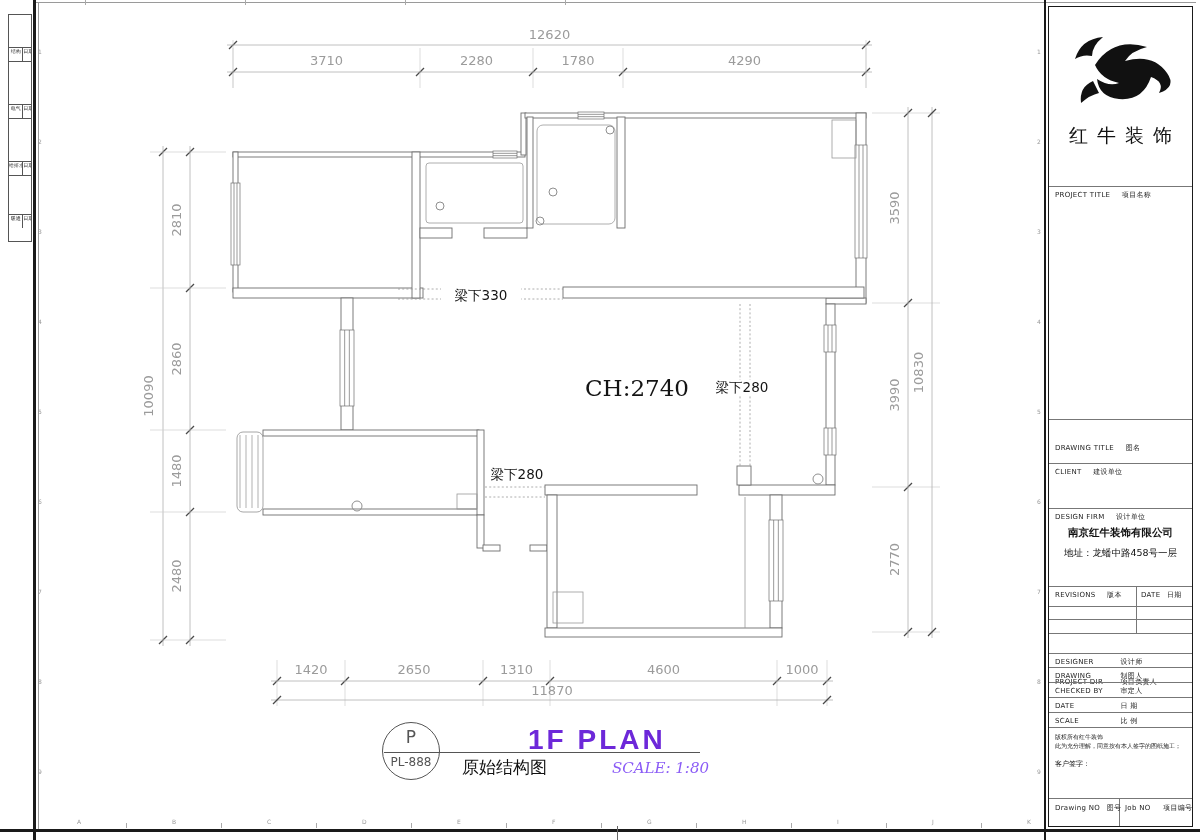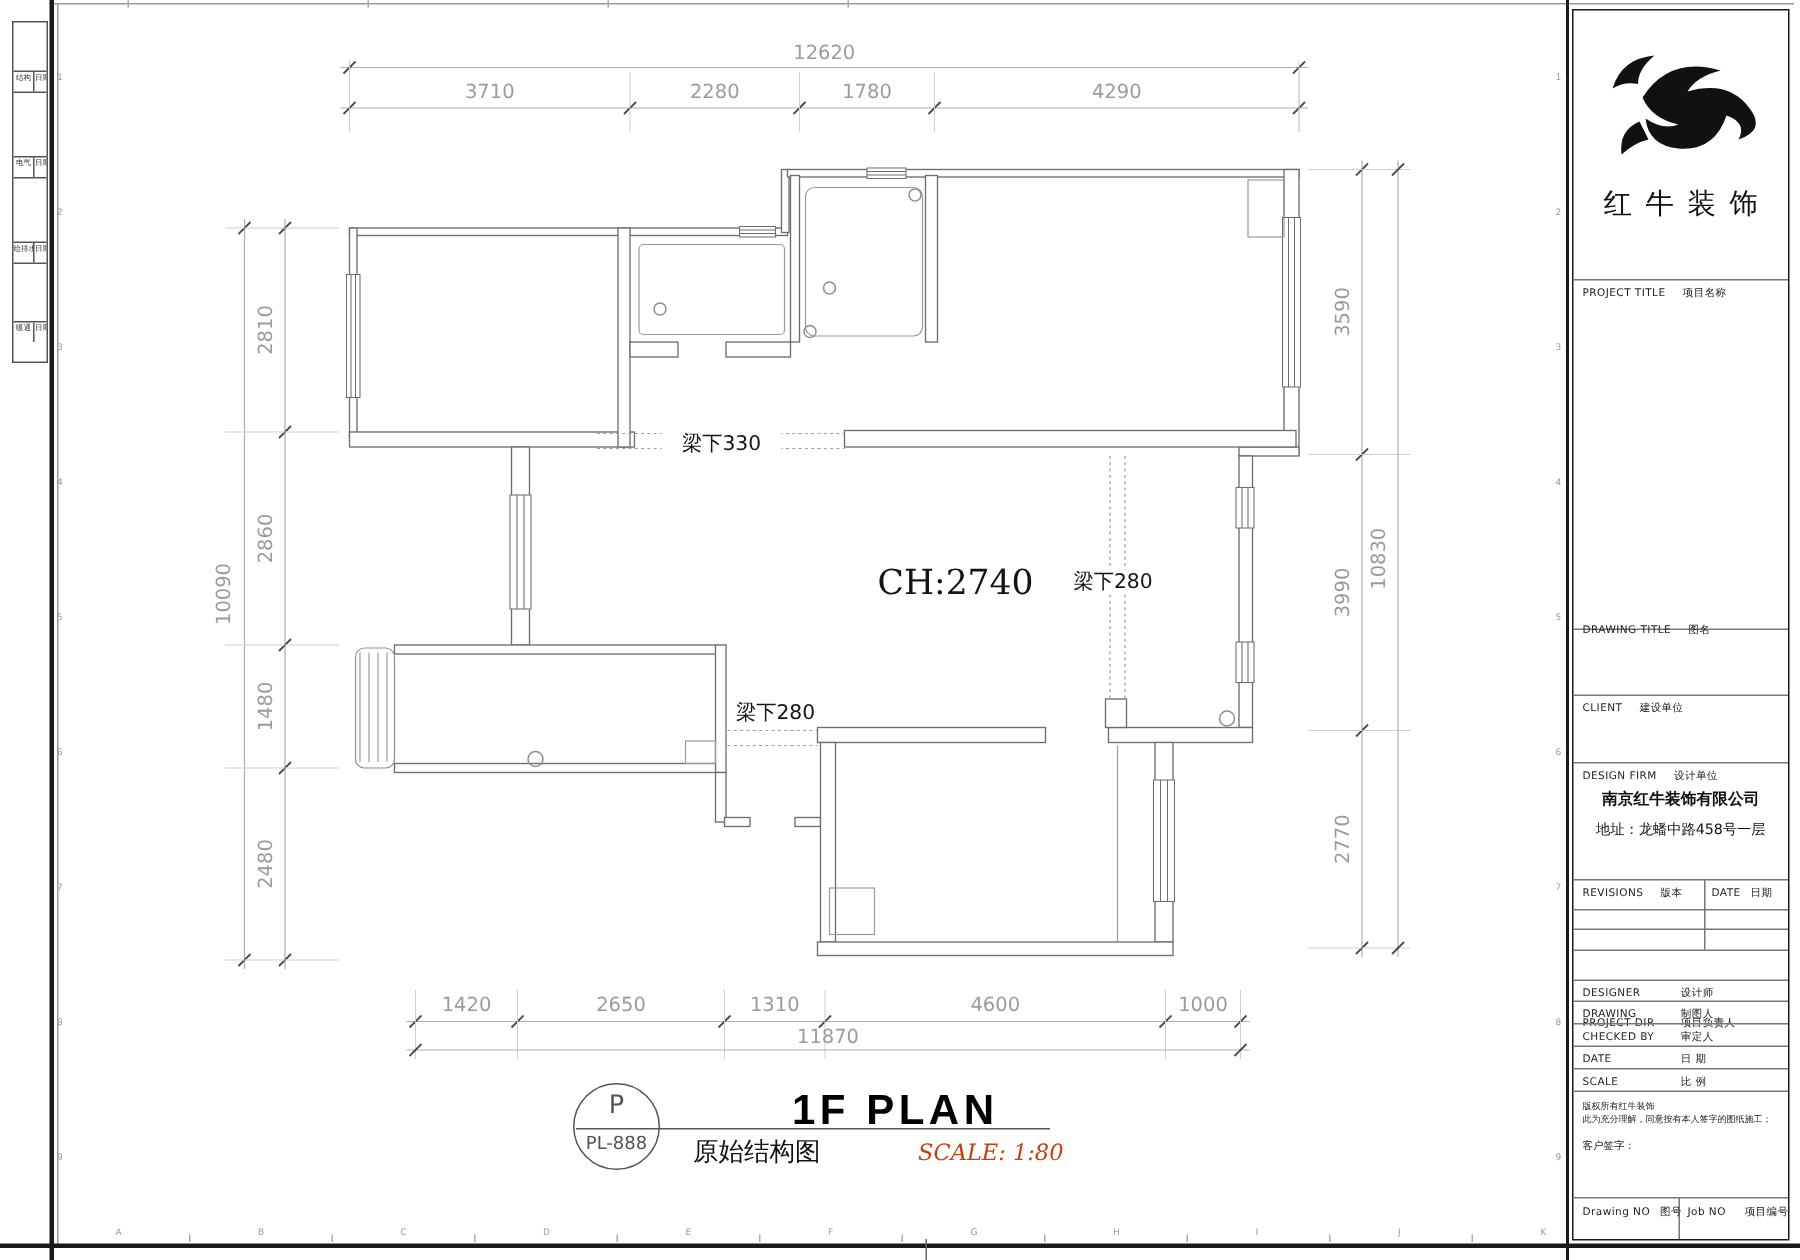--- a/index.html
+++ b/index.html
@@ -18,24 +18,24 @@
   
   .fstrip{position:absolute;left:8px;top:14px;width:24px;height:228px;border:1px solid #555;box-sizing:border-box;}
   .fs-row{position:absolute;left:0;width:100%;border-top:1px solid #555;box-sizing:border-box;display:flex;}
   .fs-cell{font-size:5px;color:#333;overflow:hidden;white-space:nowrap;display:block;text-align:center;}
   
   .stamp-circle{position:absolute;left:382px;top:722px;width:58px;height:58px;border:1.4px solid #555;
                 border-radius:50%;box-sizing:border-box;background:transparent;}
   .t-underline{position:absolute;left:384px;top:752px;width:316px;height:1.3px;background:#555;}
   .stamp-top{position:absolute;left:382px;top:727px;width:58px;text-align:center;font-size:17px;color:#555;}
   .stamp-bottom{position:absolute;left:382px;top:755px;width:58px;text-align:center;font-size:12px;color:#555;}
-  .plan-name{position:absolute;left:528px;top:724px;font-size:28px;font-weight:bold;letter-spacing:3px;color:#000000;
+  .plan-name{position:absolute;left:528px;top:724px;font-size:28px;font-weight:bold;letter-spacing:3px;color:#6d28d9;
              font-family:"Liberation Sans",sans-serif;}
   .drawing-name{position:absolute;left:462px;top:756px;font-size:17px;color:#111;}
-  .scale-note{position:absolute;left:612px;top:759px;font-size:15px;font-style:italic;color:#c2410c;
+  .scale-note{position:absolute;left:612px;top:759px;font-size:15px;font-style:italic;color:#8b5cf6;
               font-family:"DejaVu Serif",serif;}
   
   .tb{position:absolute;left:1048px;top:6px;width:145px;height:821px;border:1.8px solid #1a1a1a;
       box-sizing:border-box;background:#fff;}
   .tb .hr{position:absolute;left:0;width:100%;height:0;border-top:1px solid #777;}
   .tb .vl{position:absolute;width:0;border-left:1px solid #777;}
   .tb-lab{position:absolute;left:6px;font-size:7px;color:#222;white-space:nowrap;letter-spacing:.3px;}
   .tb-lab .en{margin-right:9px;}
   .brand{position:absolute;left:0;top:116px;width:100%;text-align:center;font-size:19px;color:#111;
          letter-spacing:9px;text-indent:9px;font-family:"DejaVu Serif",serif;}
@@ -312,21 +312,21 @@
     </svg>
     <div class="brand">红牛装饰</div>
 
     <div class="hr" style="top:179px;"></div>
     <div class="tb-lab" style="top:183px;">
       <span class="en">PROJECT TITLE</span>
       <span>项目名称</span>
     </div>
 
     <div class="hr" style="top:412px;"></div>
-    <div class="tb-lab" style="top:408px;">
+    <div class="tb-lab" style="top:436px;">
       <span class="en">DRAWING TITLE</span>
       <span>图名</span>
     </div>
 
     <div class="hr" style="top:456px;"></div>
     <div class="tb-lab" style="top:460px;">
       <span class="en">CLIENT</span>
       <span>建设单位</span>
     </div>
 

